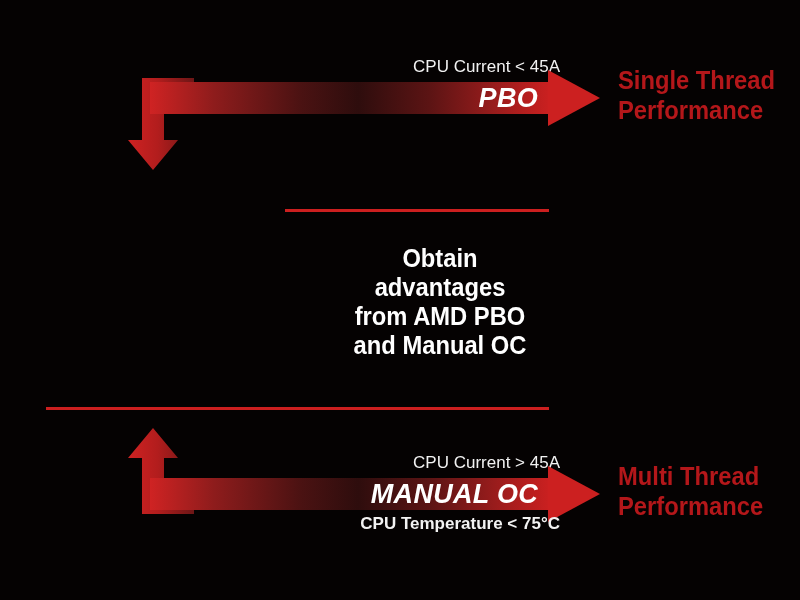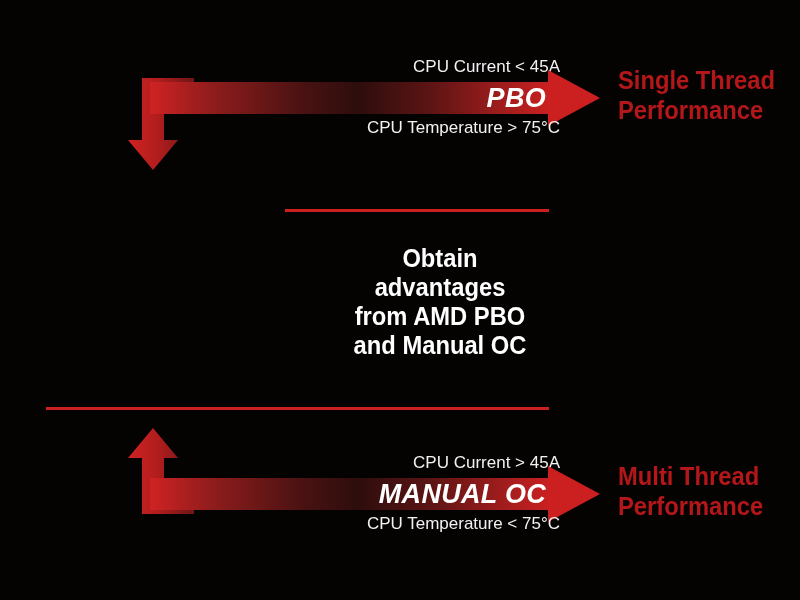--- a/index.html
+++ b/index.html
@@ -108,21 +108,21 @@
     top: -12px;
     width: 0;
     height: 0;
     border-top: 28px solid transparent;
     border-bottom: 28px solid transparent;
     border-left: 52px solid #cc2020;
   }
 
   .bar-label {
     position: absolute;
-    left: 8px;
+    left: 0;
     width: 398px;
     top: 0;
     height: 32px;
     line-height: 32px;
     text-align: right;
     padding-right: 10px;
     box-sizing: border-box;
     color: #ffffff;
     font-family: "Liberation Sans Narrow", "Liberation Sans", sans-serif;
     font-weight: bold;
@@ -140,21 +140,21 @@
     color: #f2f2f2;
     font-family: "Liberation Sans Narrow", "Liberation Sans", sans-serif;
     font-weight: normal;
     font-size: 17px;
     line-height: 20px;
     white-space: nowrap;
   }
   #flow-top .cond-above    { top: 7px; }
   #flow-top .cond-below    { top: 68px; }
   #flow-bottom .cond-above { top: 3px; }
-  #flow-bottom .cond-below { top: 64px; }
+  #flow-bottom .cond-below { top: 64px; font-weight: bold; }
 
   
   .outcome {
     position: absolute;
     left: 468px;
     width: 200px;
     color: #b4171a;
     font-family: "Liberation Sans Narrow", "Liberation Sans", sans-serif;
     font-weight: bold;
     font-size: 25px;
@@ -207,21 +207,20 @@
   <div class="flow-row" id="flow-top">
 
     <div class="cond cond-above">CPU Current &lt; 45A</div>
 
     <div class="bar-wrap">
       <div class="bar"></div>
       <div class="head"></div>
       <div class="bar-label">PBO</div>
     </div>
 
-    <div class="cond cond-below">CPU Temperature &gt; 75°C</div>
 
     <div class="outcome">
       <div>Single Thread</div>
       <div>Performance</div>
     </div>
   </div>
 
   <div class="flow-row" id="flow-bottom">
 
     <div class="cond cond-above">CPU Current &gt; 45A</div>

